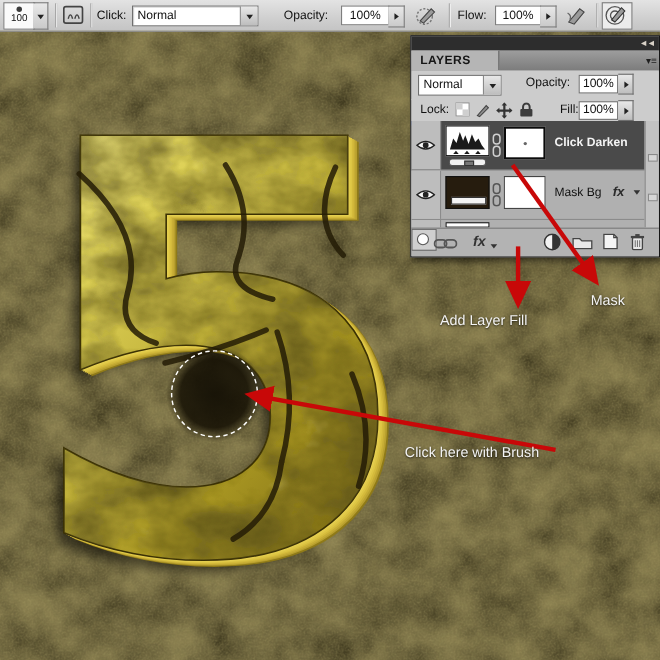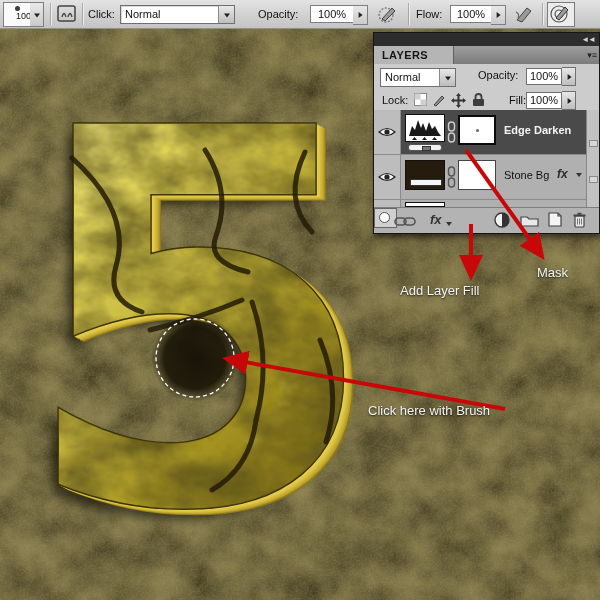--- a/index.html
+++ b/index.html
@@ -7,21 +7,21 @@
        font-family:"Liberation Sans",sans-serif;background:#17120a;}
   .abs{position:absolute;}
 
   
   #toolbar{left:0;top:0;width:600px;height:28px;
     background:linear-gradient(#e3e3e3,#cfcfcf 60%,#c4c4c4);
     border-bottom:1px solid #8f8f8f;z-index:20;}
   .tb-lbl{font-size:11px;color:#111;line-height:28px;}
   .vsep{width:1px;height:22px;top:3px;background:#a7a7a7;border-right:1px solid #eee;}
   .brushbox{left:3px;top:2px;width:27px;height:23px;background:#fafafa;
-    border:1px solid #7e7e7e;text-align:right;}
+    border:1px solid #7e7e7e;text-align:center;}
   .brushbox .dot{width:5px;height:5px;border-radius:50%;background:#3c3c3c;
     margin:3px auto 0 auto;}
   .brushbox .num{font-size:9px;color:#111;line-height:10px;}
   .dropbtn{top:2px;width:13px;height:23px;background:linear-gradient(#e8e8e8,#cacaca);
     border:1px solid #7e7e7e;border-left:none;}
   .caret{width:0;height:0;border-left:3.5px solid transparent;
     border-right:3.5px solid transparent;border-top:4px solid #222;
     position:absolute;left:50%;top:50%;transform:translate(-50%,-40%);}
   .tb-field{top:5px;height:16px;background:#fff;border:1px solid #7e7e7e;
     font-size:11px;color:#111;text-align:center;line-height:16px;}
@@ -308,39 +308,39 @@
       <div class="thumb lvslider">
         <div class="hnd"></div>
       </div>
       <svg class="chain" width="9" height="22">
         <rect x="1.5" y="1" width="6" height="9" rx="3" fill="none" stroke="#cfcfcf" stroke-width="1.4"></rect>
         <rect x="1.5" y="12" width="6" height="9" rx="3" fill="none" stroke="#cfcfcf" stroke-width="1.4"></rect>
       </svg>
       <div class="thumb maskthumb active">
         <div class="maskdot"></div>
       </div>
-      <span class="lname w">Edge Darken</span>
+      <span class="lname w">Click Darken</span>
     </div>
 
     <div class="lrow norm" style="top:45px;">
       <div class="eyecell">
         <svg class="eyeg" width="18" height="12">
           <path d="M1,6 Q9,-1 17,6 Q9,13 1,6 Z" fill="#f6f6f6" stroke="#222" stroke-width="1.2"></path>
           <circle cx="9" cy="6" r="2.6" fill="#222"></circle>
         </svg>
       </div>
       <div class="thumb darkthumb">
         <div class="bar"></div>
       </div>
       <svg class="chain" width="9" height="22">
         <rect x="1.5" y="1" width="6" height="9" rx="3" fill="none" stroke="#555" stroke-width="1.4"></rect>
         <rect x="1.5" y="12" width="6" height="9" rx="3" fill="none" stroke="#555" stroke-width="1.4"></rect>
       </svg>
       <div class="thumb maskthumb plain"></div>
-      <span class="lname b">Stone Bg</span>
+      <span class="lname b">Mask Bg</span>
       <span class="fxg">fx</span>
       <span class="fxcaret"></span>
     </div>
 
     <div class="lrow norm" style="top:90px;height:7px;">
       <div class="eyecell"></div>
       <div class="thumb" style="left:31px;top:2px;width:40px;height:5px;background:#fff;border:1px solid #111;"></div>
     </div>
 
     <div class="scrollstrip">

